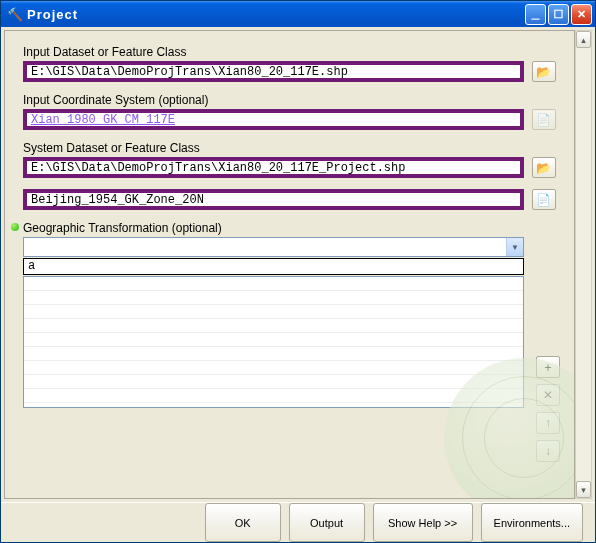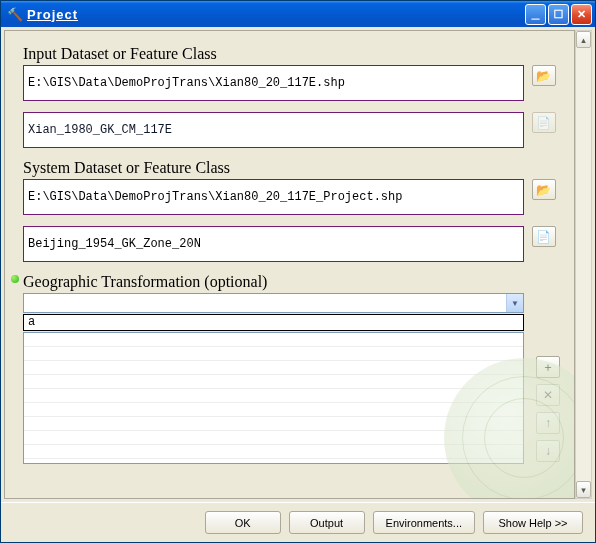--- a/index.html
+++ b/index.html
@@ -18,21 +18,21 @@
 .titlebar {
   height: 26px;
   background: linear-gradient(to bottom, #3b90f3 0%, #0563de 10%, #0452c5 80%, #0452c5 100%);
   display: flex; align-items: center;
   padding: 0 3px 0 6px;
   color: #fff;
   font-weight: bold;
   font-size: 13px;
 }
 .titlebar .icon { width: 16px; height: 16px; margin-right: 4px; display:flex; align-items:center; justify-content:center; }
-.titlebar .title { flex: 1; letter-spacing: 1px; text-decoration: underline; }
+.titlebar .title { flex: 1; letter-spacing: 1px; }
 .tb-btns { display: flex; gap: 2px; }
 .tb-btn {
   width: 21px; height: 21px;
   border: 1px solid #fff;
   border-radius: 3px;
   display: flex; align-items: center; justify-content: center;
   font-size: 11px; font-weight: bold; color: #fff;
 }
 .tb-min, .tb-max { background: linear-gradient(to bottom,#5aa4f5,#2c70d8); }
 .tb-close { background: linear-gradient(to bottom,#f6907a,#e24f2f,#c83016); }
@@ -62,33 +62,33 @@
   height: 17px;
   background: linear-gradient(to bottom,#fefefe,#e6e6de);
   border: 1px solid #b8b4a6;
   border-radius: 2px;
   display:flex; align-items:center; justify-content:center;
   font-size: 9px; color:#5b5a55;
 }
 .vscroll .track { flex: 1; }
 
 .field-group { margin-bottom: 11px; position: relative; }
-.label { font-family: Liberation Serif, serif; font-size: 16px; color:#000; margin-bottom: 2px; display:block; }
+.label { font-family: Liberation Sans, sans-serif; font-size: 12px; color:#000; margin-bottom: 2px; display:block; }
 .row { display: flex; align-items: stretch; gap: 8px; }
 .textbox {
   flex: 1;
-  height: 36px;
-  border: 1px solid #701a75;
+  height: 21px;
+  border: 4px solid #701a75;
   background: #fff;
   font-family: "Courier New", monospace;
   font-size: 12px;
   padding: 2px 4px;
   color: #000;
 }
-.textbox.disabled { background:#fff; color:#0f172a; }
+.textbox.disabled { background:#fff; color:#8b5cf6;text-decoration:underline; }
 .icon-btn {
   width: 24px; height: 21px;
   border: 1px solid #aca899;
   background: linear-gradient(to bottom,#fff,#ece9d8);
   border-radius: 2px;
   display:flex; align-items:center; justify-content:center;
   font-size: 12px;
 }
 .icon-btn.disabled { opacity: 0.55; }
 
@@ -156,21 +156,21 @@
 .globe::after { inset:40px; }
 
 .bottom-bar {
   height: 40px;
   border-top: 1px solid #fff;
   display:flex; justify-content:flex-end; align-items:center;
   padding: 0 12px; gap: 8px;
   background:#ece9d8;
 }
 .btn {
-  height: 23px;
+  height: 39px;
   padding: 0 12px;
   min-width: 76px;
   border: 1px solid #aca899;
   border-radius: 3px;
   background: linear-gradient(to bottom,#fff 0%,#f4f3ee 45%,#ece9d8 100%);
   font-size: 11px;
   display:flex; align-items:center; justify-content:center;
 }
 .btn.wide { min-width: 100px; }
 </style>
@@ -202,20 +202,21 @@
         <span class="label">Input Dataset or Feature Class</span>
         <div class="row">
           <input class="textbox" value="E:\GIS\Data\DemoProjTrans\Xian80_20_117E.shp" style="">
           <div class="icon-btn">
               <span>📂</span>
             </div>
         </div>
       </div>
 
       <div class="field-group">
+        <span class="label">Input Coordinate System (optional)</span>
         <div class="row">
           <input class="textbox disabled" readonly="" value="Xian_1980_GK_CM_117E" style="">
           <div class="icon-btn disabled">
               <span>📄</span>
             </div>
         </div>
       </div>
 
       <div class="field-group">
         <span class="label">System Dataset or Feature Class</span>
@@ -280,17 +281,17 @@
     <div class="vscroll">
       <div class="arrow">▴</div>
       <div class="track"></div>
       <div class="arrow">▾</div>
     </div>
   </div>
 
   <div class="bottom-bar">
     <div class="btn">OK</div>
     <div class="btn">Output</div>
+    <div class="btn wide">Show Help &gt;&gt;</div>
     <div class="btn wide">Environments...</div>
-    <div class="btn wide">Show Help &gt;&gt;</div>
   </div>
 
 </div>
 
 </body></html>

